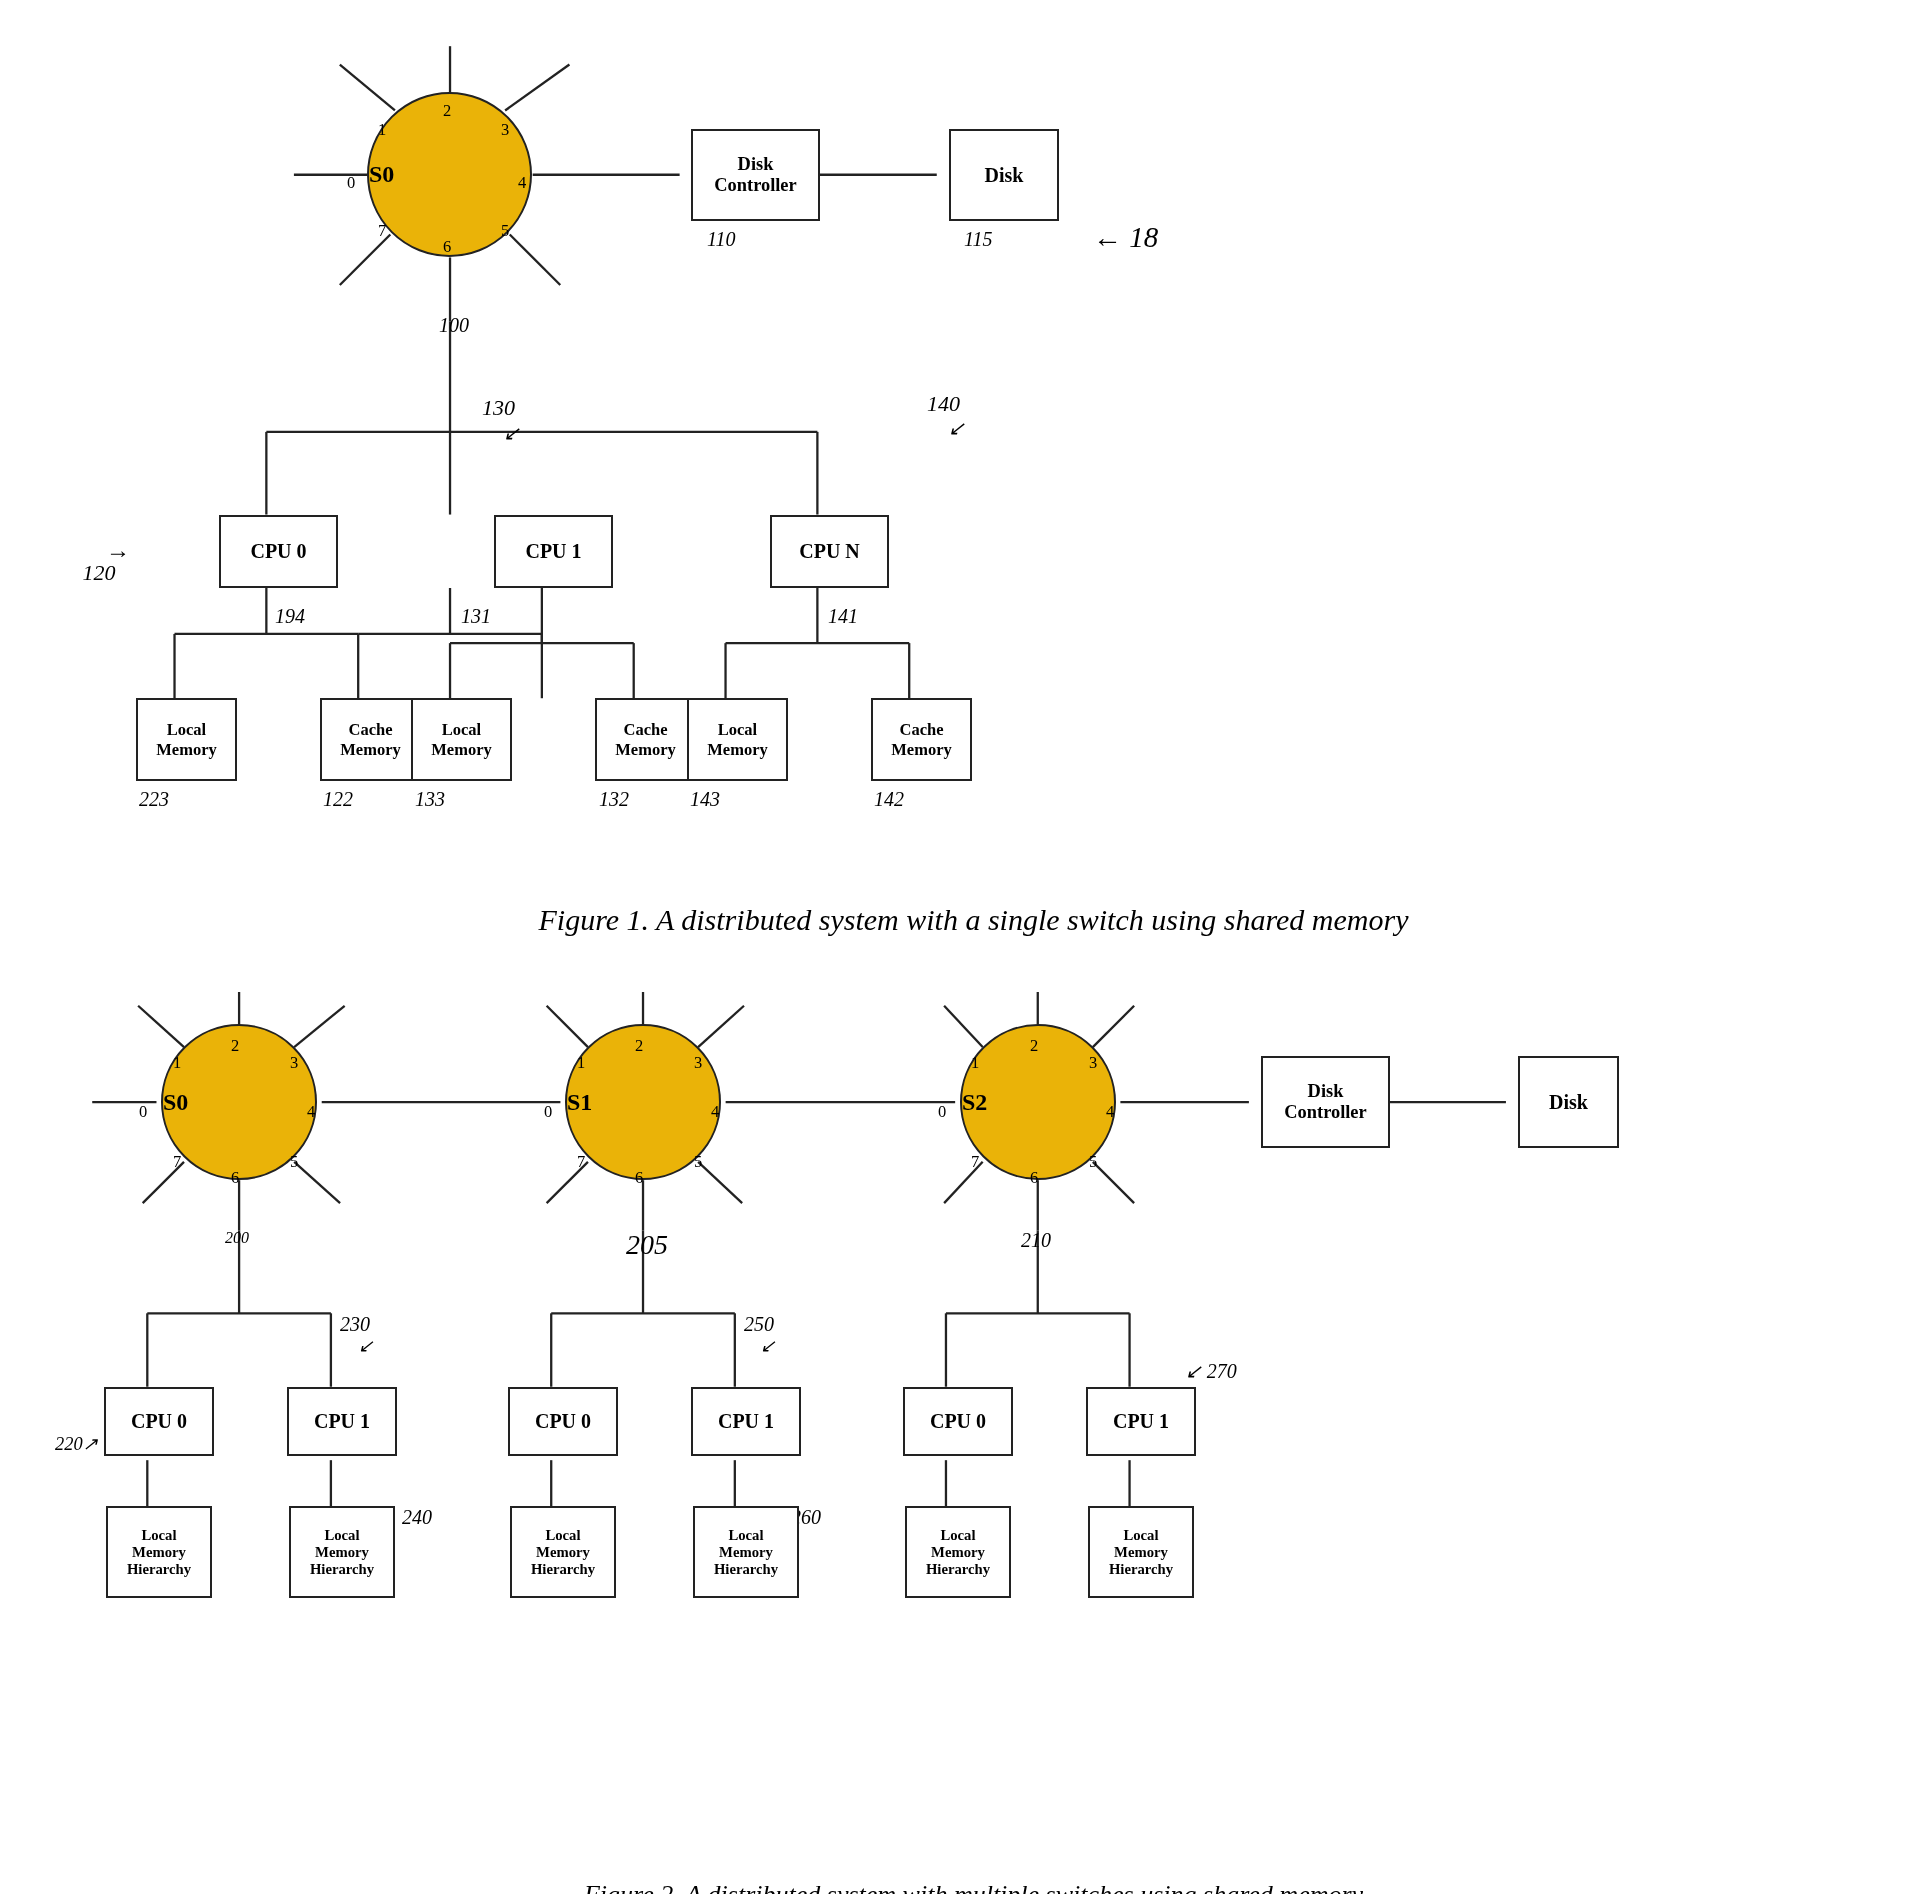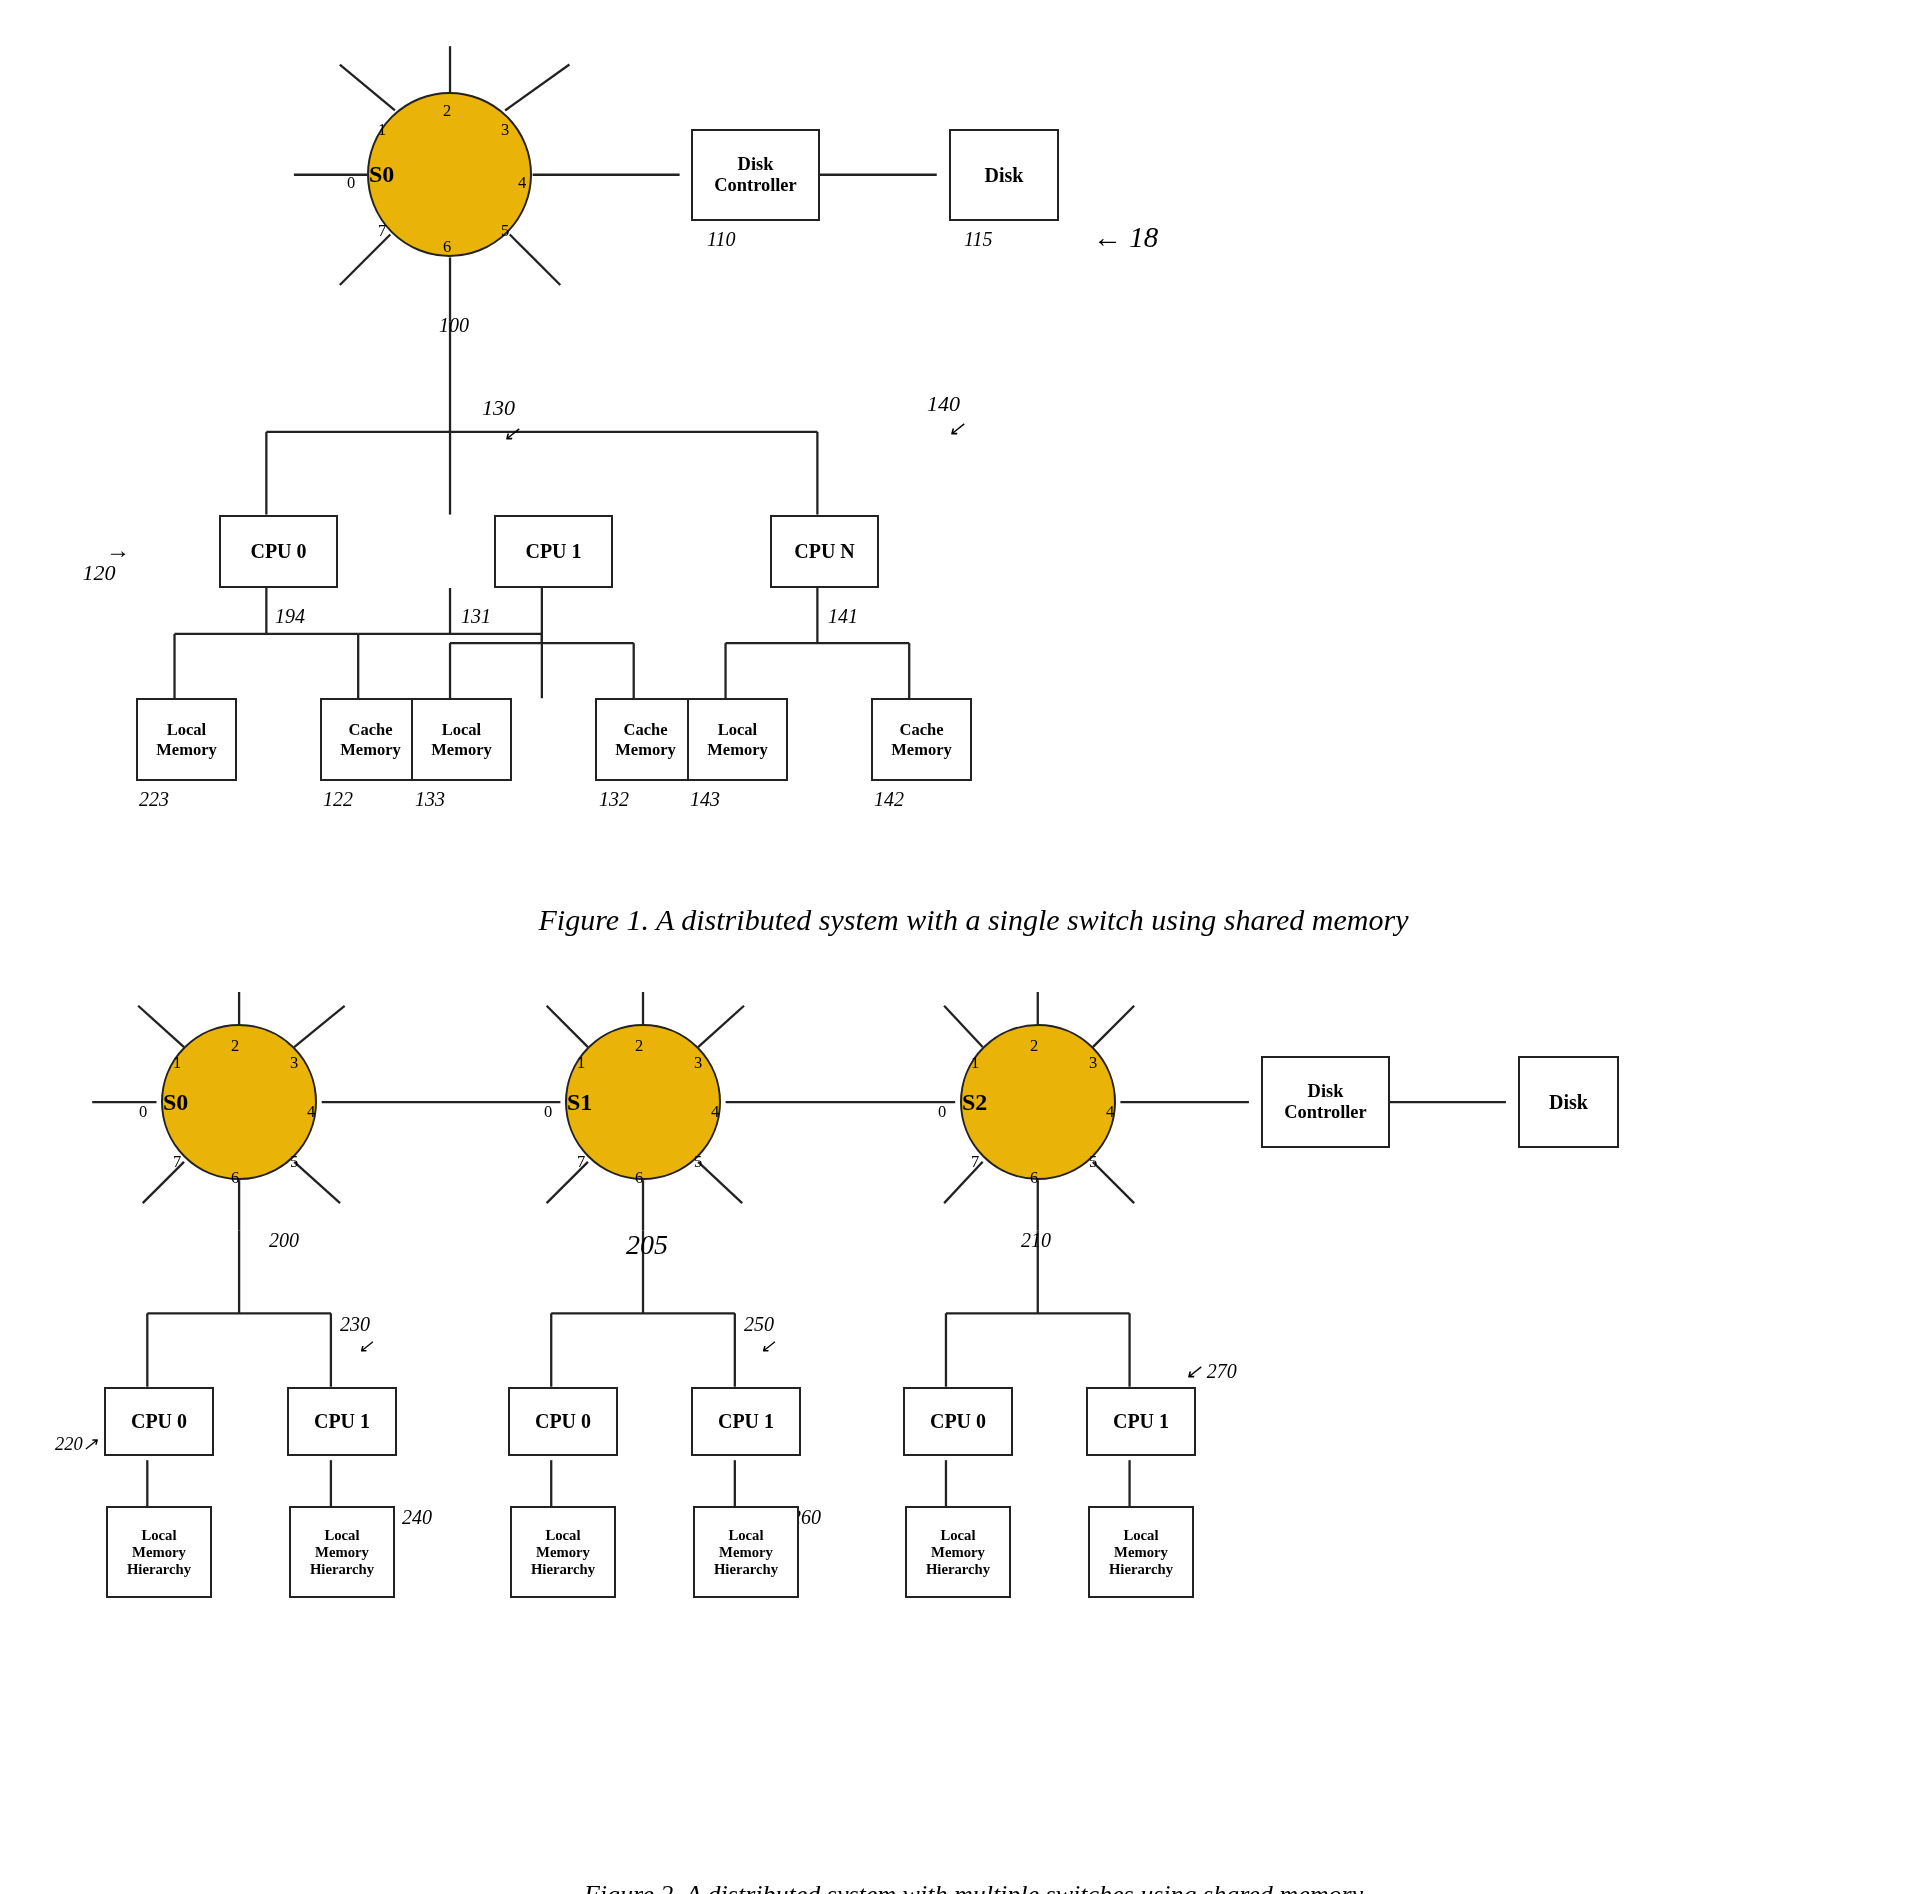--- a/index.html
+++ b/index.html
@@ -168,21 +168,21 @@
     <span class="label" style="left:1038px;top:184px;font-size:29px;">← 18</span>
 
     <div class="box" style="width:119px;height:73px;left:152px;top:478px;font-size:20px;">
       <span>CPU 0</span>
     </div>
 
     <div class="box" style="width:119px;height:73px;left:427px;top:478px;font-size:20px;">
       <span>CPU 1</span>
     </div>
 
-    <div class="box" style="width:109px;height:73px;left:703px;top:478px;font-size:20px;">
+    <div class="box" style="width:119px;height:73px;left:703px;top:478px;font-size:20px;">
       <span>CPU N</span>
     </div>
 
     <span class="label" style="left:220px;top:568px;font-size:20px;">194</span>
 
     <span class="label" style="left:406px;top:568px;font-size:20px;">131</span>
 
     <span class="label" style="left:773px;top:568px;font-size:20px;">141</span>
 
     <span class="label" style="left:27.5px;top:523px;font-size:22px;">120</span>
@@ -298,21 +298,21 @@
     </div>
 
     <span class="port-label" style="left:84px;top:110px;">0</span>
     <span class="port-label" style="left:118px;top:61px;">1</span>
     <span class="port-label" style="left:176px;top:44px;">2</span>
     <span class="port-label" style="left:235px;top:61px;">3</span>
     <span class="port-label" style="left:252px;top:110px;">4</span>
     <span class="port-label" style="left:235px;top:160px;">5</span>
     <span class="port-label" style="left:176px;top:176px;">6</span>
     <span class="port-label" style="left:118px;top:160px;">7</span>
-    <span class="label" style="left:170px;top:237px;font-size:20px;margin-left:44px;">200</span>
+    <span class="label" style="left:170px;top:237px;font-size:16px;">200</span>
 
     <div class="circle" style="width:156px;height:156px;left:510px;top:32px;">
       <span>S1</span>
     </div>
 
     <span class="port-label" style="left:489px;top:110px;">0</span>
     <span class="port-label" style="left:522px;top:61px;">1</span>
     <span class="port-label" style="left:580px;top:44px;">2</span>
     <span class="port-label" style="left:639px;top:61px;">3</span>
     <span class="port-label" style="left:656px;top:110px;">4</span>

